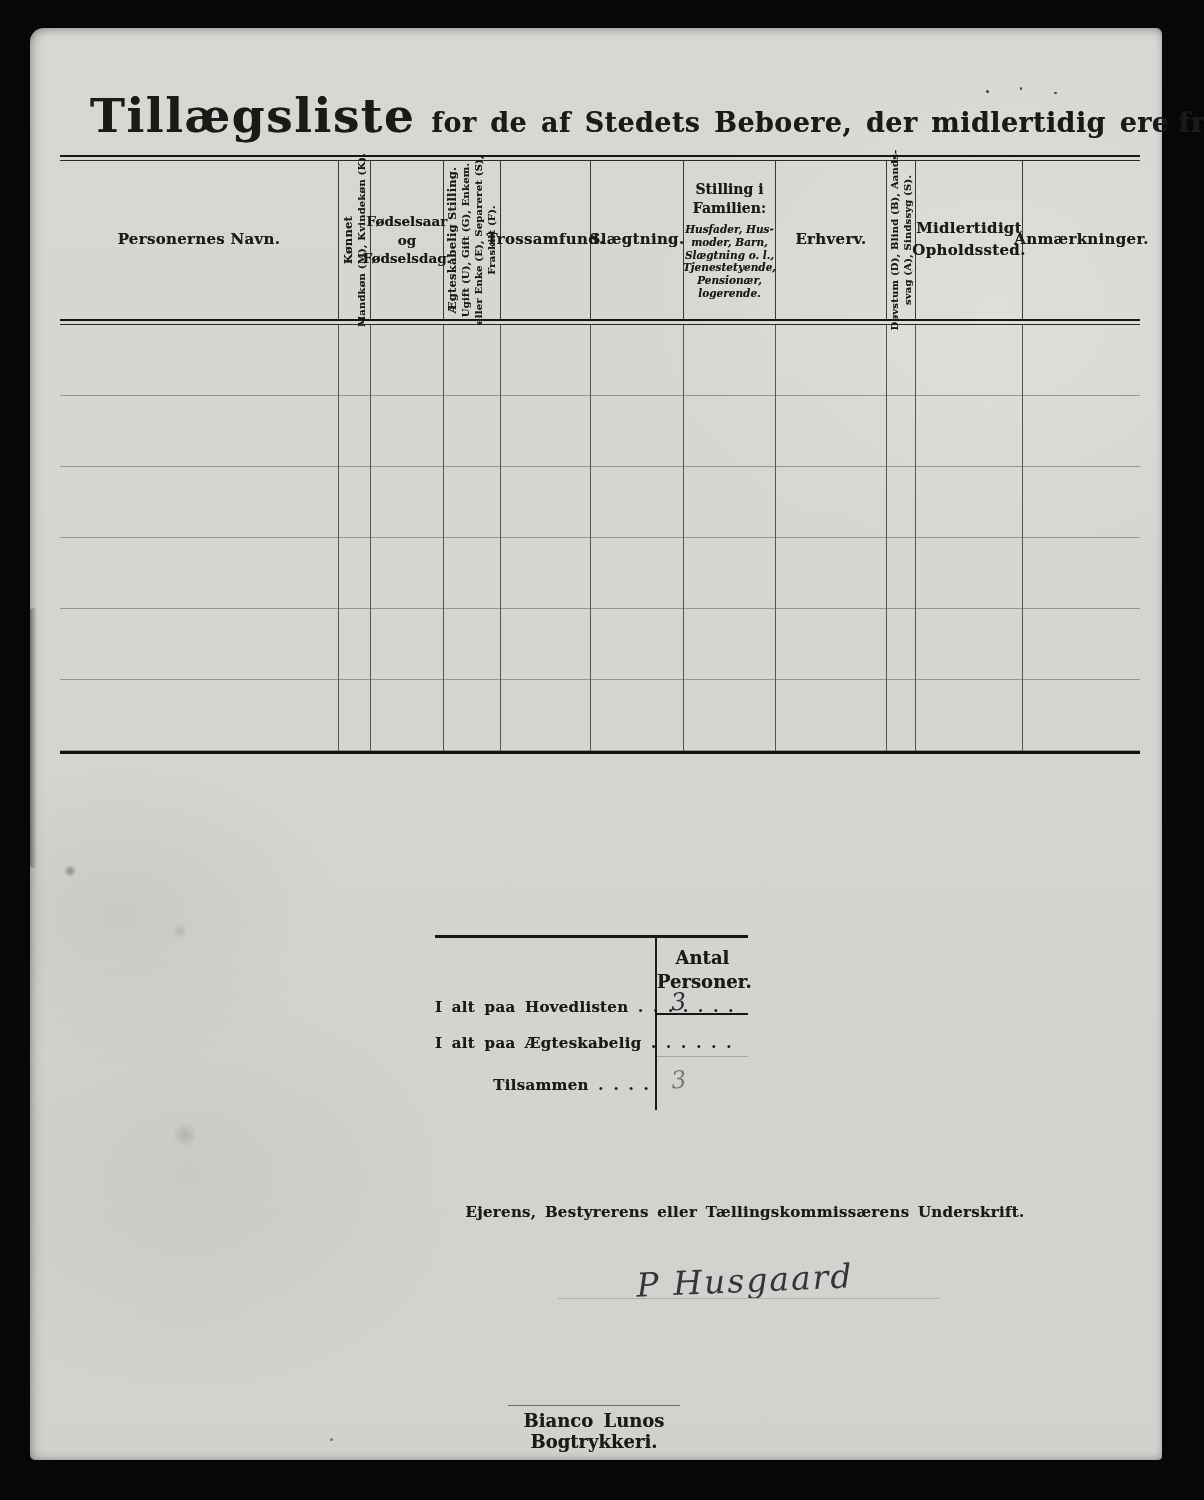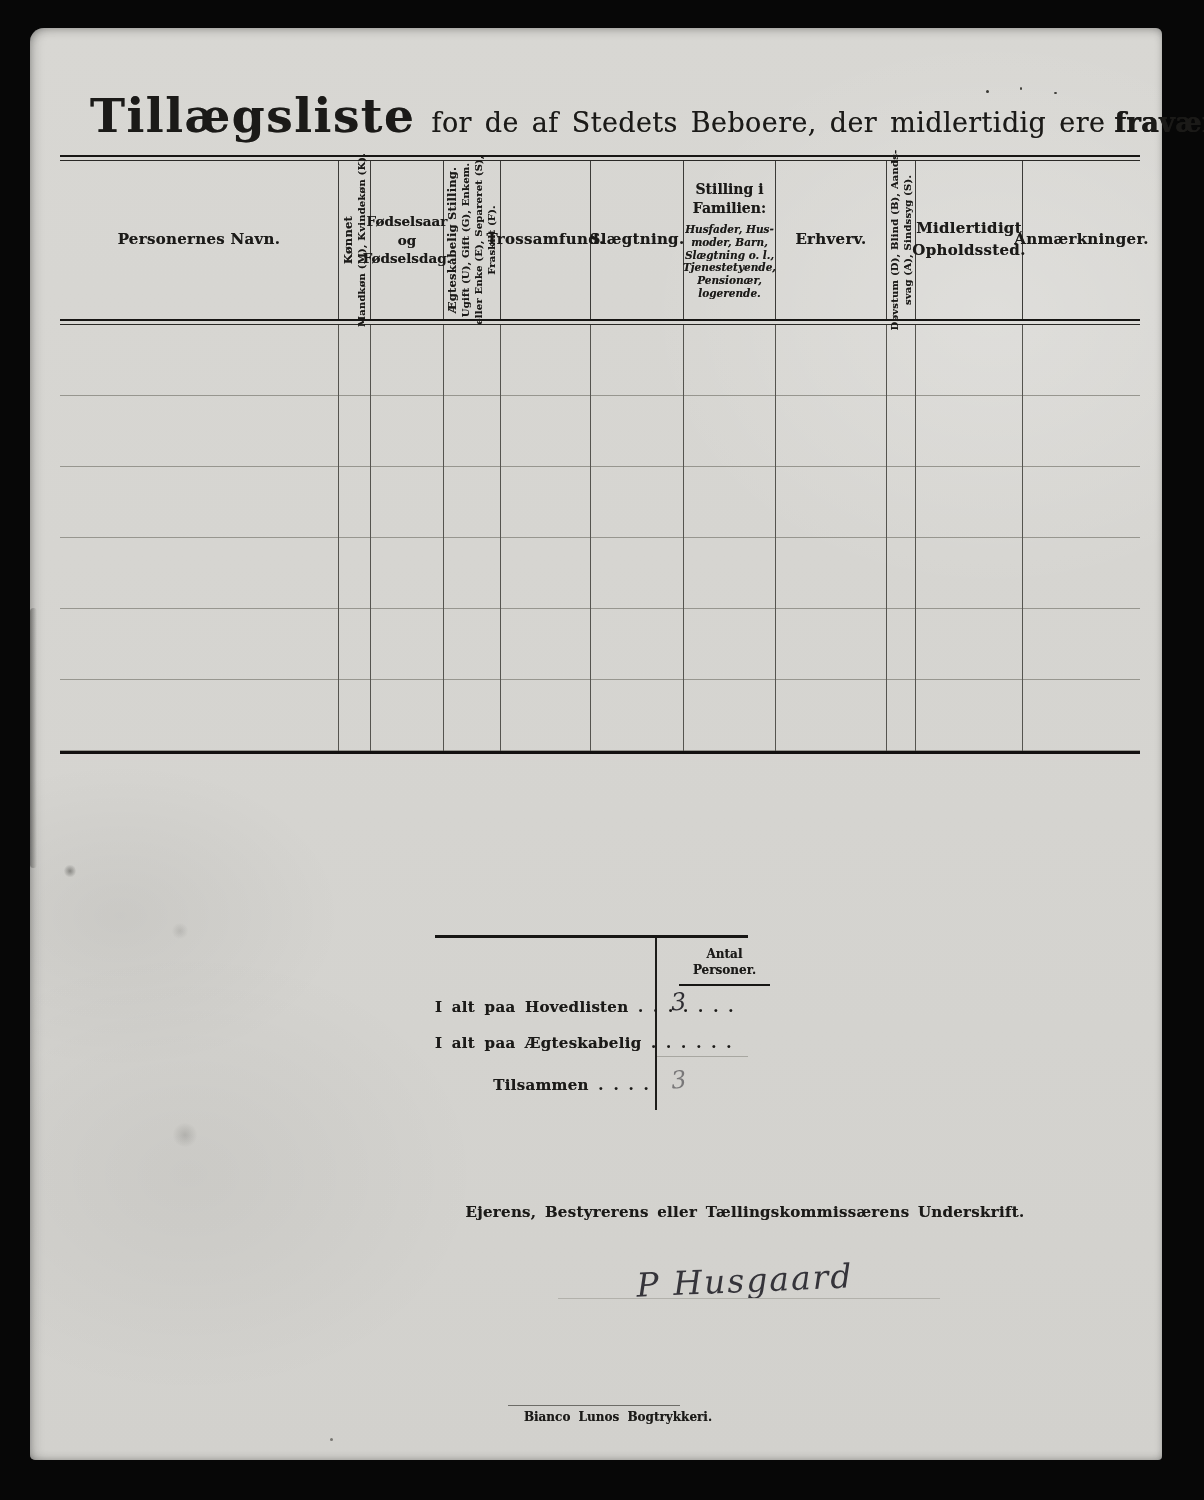--- a/index.html
+++ b/index.html
@@ -19,21 +19,21 @@
     border-radius:14px 6px 4px 5px;
     box-shadow:inset 7px 0 14px -7px rgba(0,0,0,.35), inset 0 7px 12px -7px rgba(0,0,0,.3),
                inset -4px 0 10px -6px rgba(0,0,0,.25), inset 0 -5px 10px -6px rgba(0,0,0,.25);
   }
   .txt{text-shadow:0 0 .5px rgba(25,25,22,.55);}
 
   
   .title-line{position:absolute; left:30px; top:60px; width:1080px; padding-left:30px;
     display:flex; align-items:baseline; white-space:nowrap;}
   .title-main{font-size:47px; font-weight:700; letter-spacing:1.5px;}
-  .title-rest{font-size:27px; font-weight:400; margin-left:16px; letter-spacing:.4px; word-spacing:4px;}
+  .title-rest{font-size:27px; font-weight:700; margin-left:16px; letter-spacing:.4px; word-spacing:4px;}
   .title-emph{font-size:27px; font-weight:700; margin-left:9px; letter-spacing:.4px;
     text-shadow:.7px 0 0 currentColor, 0 0 .5px rgba(25,25,22,.55);}
 
   
   .census-table{position:absolute; left:30px; top:127px; width:1080px;}
   .rule-double{height:6px; border-top:2px solid #171614; border-bottom:1px solid #2a2926;}
   .rule-thick{height:4px; border-top:3px solid #121110;}
   .thead{display:flex; height:158px; align-items:stretch;}
   .hcell{border-right:1px solid #3c3b38; display:flex; align-items:center; justify-content:center;
          text-align:center; position:relative; padding:2px;}
@@ -55,43 +55,43 @@
   .vl{font-weight:700; font-size:10px; line-height:13px; letter-spacing:.2px;}
   .vl-big{font-size:11.5px;}
 
   
   .summary-heading{position:absolute; left:0; top:862px; width:1120px; text-align:center;
     font-size:26px; font-weight:700; letter-spacing:.5px; word-spacing:5px;}
   .mini-table{position:absolute; left:405px; top:907px; width:313px; height:172px;
     border-top:3px solid #171614;}
   .mt-divider{position:absolute; left:220px; top:0; width:2px; height:172px; background:#1d1c1a;}
   .mt-count-header{position:absolute; left:222px; top:8px; width:91px; text-align:center;
-    font-weight:700; font-size:12px; line-height:1.35; white-space:pre-line;
-    border-bottom:2px solid #171614; padding-bottom:6px;margin-left:22px;}
+    font-weight:700; font-size:18px; line-height:1.35; white-space:pre-line;
+    border-bottom:2px solid #171614; padding-bottom:18px;}
   .mt-row{position:absolute; left:0; width:214px; text-align:right; font-weight:700;
     font-size:15px; letter-spacing:.3px; word-spacing:4px; white-space:nowrap;}
   .mt-r1{top:60px;} .mt-r2{top:96px;} .mt-r3{top:138px;}
   .mt-faint-line{position:absolute; left:222px; top:118px; width:91px; height:1px; background:#a8a7a1;}
   .hand{font-family:"DejaVu Serif",serif; font-style:italic; color:#2f2e33;}
   .mt-val{position:absolute; left:236px; font-size:24px;}
   .mt-v1{top:50px; transform:rotate(-4deg);}
   .mt-v3{top:128px; transform:rotate(-6deg); opacity:.55;}
 
   
   .sig-caption{position:absolute; left:360px; top:1175px; width:710px; text-align:center;
     font-weight:700; font-size:15px; letter-spacing:.3px; word-spacing:3px;}
   .sig-name{position:absolute; left:545px; top:1233px; width:340px; text-align:center;
     font-size:33px; letter-spacing:2px; transform:rotate(-2.5deeg);
     transform:rotate(-2.5deg); color:#35343a;}
   .sig-line{position:absolute; left:528px; top:1270px; width:382px; height:1px; background:#b2b1ab;}
 
   
   .footer-rule{position:absolute; left:478px; top:1377px; width:172px; height:1px; background:#6d6c67;}
-  .footer-text{position:absolute; left:452px; top:1382px; width:272px; text-align:center;
-    font-weight:700; font-size:12px; word-spacing:4px;}
+  .footer-text{position:absolute; left:428px; top:1382px; width:272px; text-align:center;
+    font-weight:700; font-size:18px; word-spacing:4px;}
 
   
   .speck{position:absolute; border-radius:50%; background:#3a3934;}
   .sp1{left:956px; top:62px; width:3px; height:3px;}
   .sp2{left:990px; top:59px; width:2px; height:3px;}
   .sp3{left:1024px; top:64px; width:3px; height:2px;}
   .sp4{left:300px; top:1410px; width:3px; height:3px; opacity:.6;}
   .blot{position:absolute; border-radius:50%;}
   .bl1{left:140px; top:1095px; width:30px; height:24px;
        background:radial-gradient(circle, rgba(40,40,36,.16), transparent 65%);}

